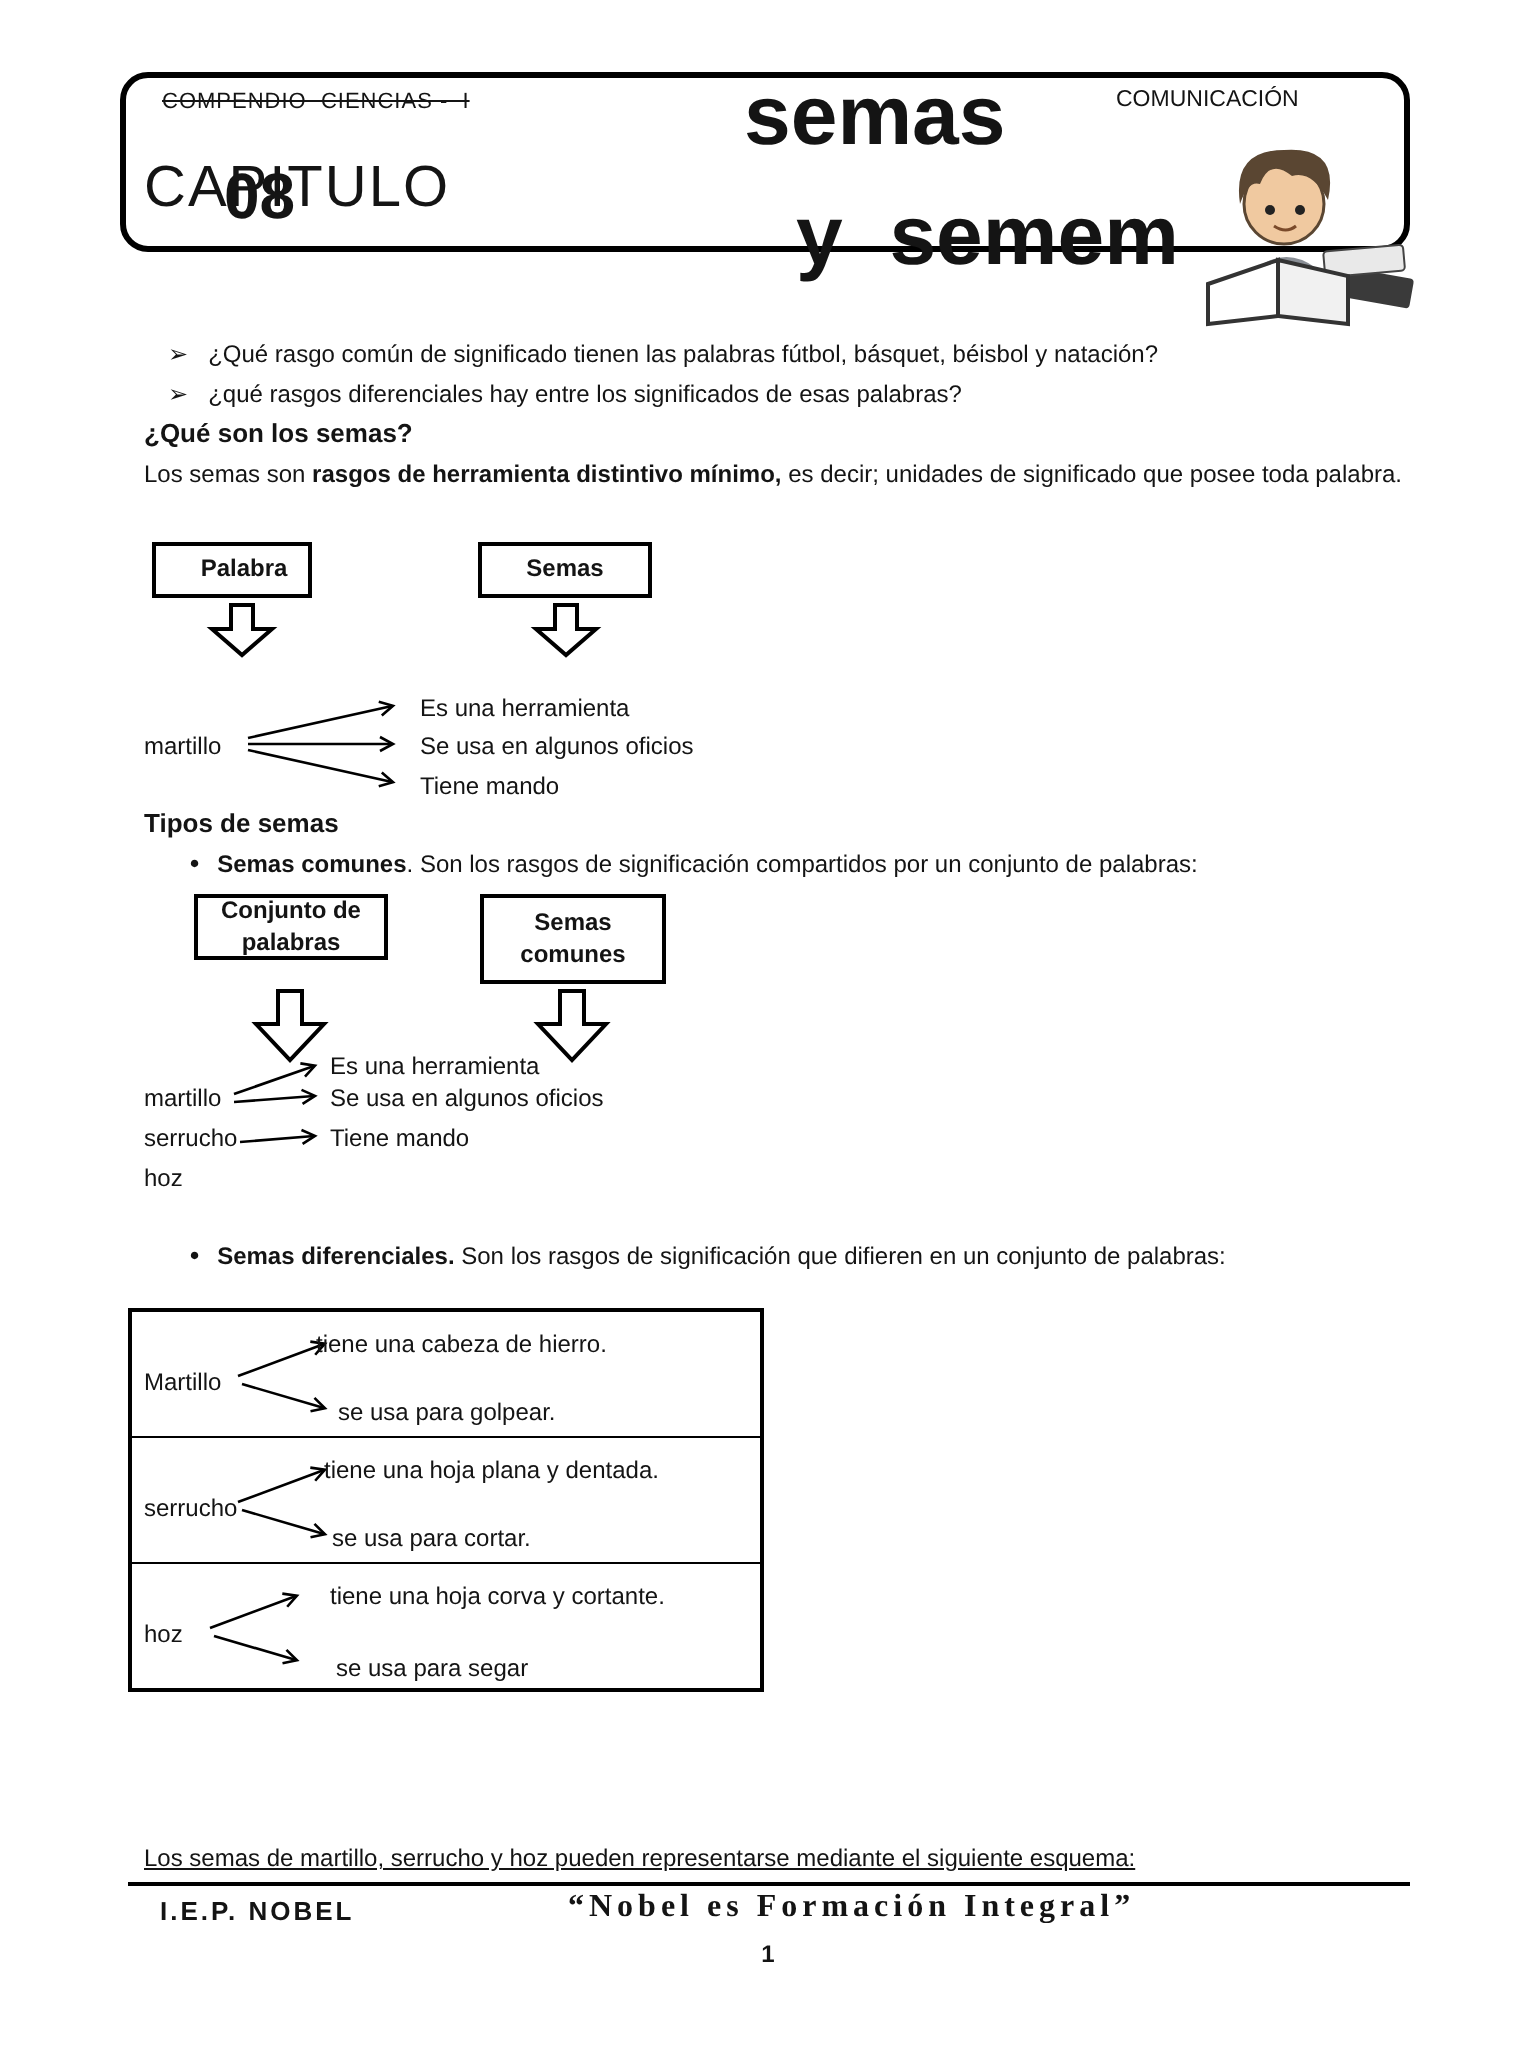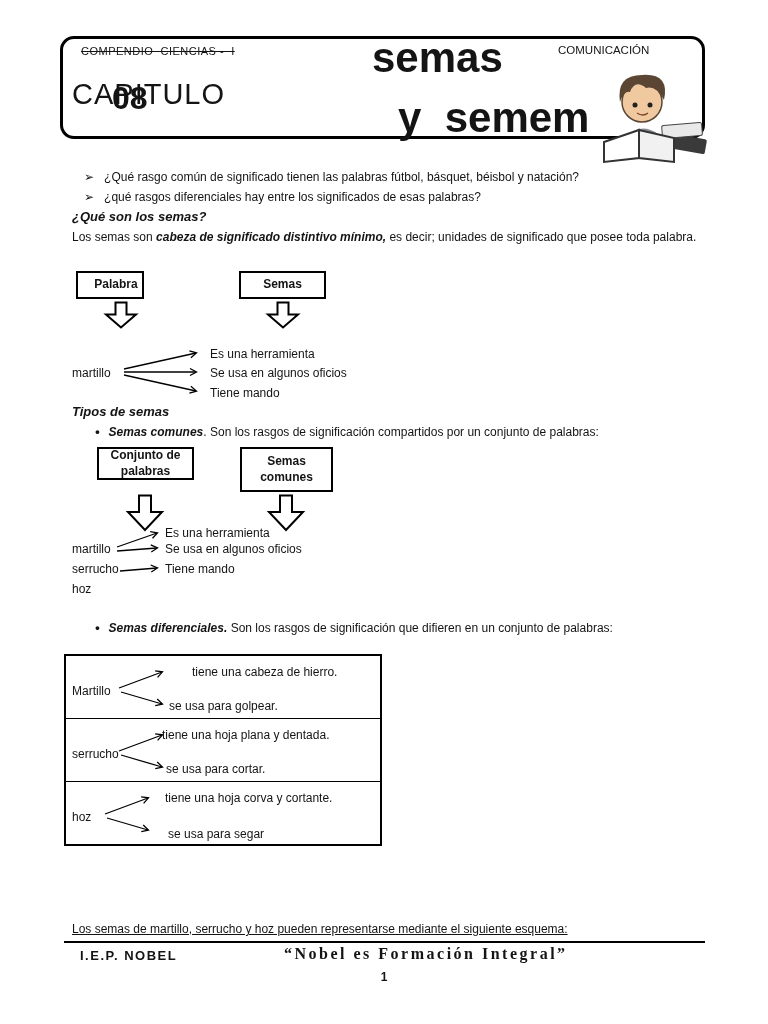--- a/index.html
+++ b/index.html
@@ -5,25 +5,25 @@
   * { margin:0; padding:0; box-sizing:border-box; }
   html,body { background:#9e9e9e; }
   .page {
     position:relative; width:768px; height:1024px; margin:0 auto;
     background:#ffffff; color:#141414; overflow:hidden;
     font-family:"Liberation Sans", sans-serif;
   }
   .abs { position:absolute; }
   .t12 { font-size:12px; line-height:1.25; }
   .t13 { font-size:13px; line-height:1.25; }
-  .b   { font-weight:bold;font-style:italic; }
+  .b   { font-weight:bold; }
   .pre { white-space:pre; }
 
   
-  .header-box { left:60px; top:36px; width:645px; height:103px;
+  .header-box { left:60px; top:36px; width:645px; height:90px;
     border:3px solid #000; border-radius:14px; }
   .course { left:78px; top:42px; font-size:11px; letter-spacing:.5px;
     text-decoration:line-through; }
   .capitulo { left:72px; top:40px; font-size:29px; letter-spacing:1px;margin-top:38px; }
   .chapnum { left:112px; top:80px; font-size:32px; font-weight:bold; }
   .title1 { left:372px; top:34px; font-size:42px; font-weight:bold; }
   .title2 { left:398px; top:82px; font-size:42px; font-weight:bold;margin-top:12px; }
   .subject { left:558px; top:44px; font-size:11.5px; }
   .illus { left:586px; top:64px; width:124px; height:102px; }
 
@@ -92,24 +92,24 @@
     <span>¿Qué rasgo común de significado tienen las palabras fútbol, básquet, béisbol y natación?</span>
   </div>
   <div class="abs qbullet t12" style="left:84px; top:190px; width:620px;">
     <span class="qarrow">➢</span>
     <span>¿qué rasgos diferenciales hay entre los significados de esas palabras?</span>
   </div>
 
   <div class="abs t13 b" style="left:72px; top:209px;">¿Qué son los semas?</div>
 
   <div class="abs t12" style="left:72px; top:230px; white-space:nowrap;">
-    <span>Los semas son </span><span class="b">cabeza de significado distintivo mínimo,</span><span> es decir; unidades de significado que posee toda palabra.</span>
-  </div>
-
-  <div class="abs obox" style="left:76px; top:271px; width:68px; height:28px;padding-left:12px;">
+    <span>Los semas son </span><span class="b">rasgos de herramienta distintivo mínimo,</span><span> es decir; unidades de significado que posee toda palabra.</span>
+  </div>
+
+  <div class="abs obox" style="left:76px; top:271px; width:80px; height:28px;padding-left:12px;">
     <span>Palabra</span>
   </div>
   <div class="abs obox" style="left:239px; top:271px; width:87px; height:28px;">
     <span>Semas</span>
   </div>
   <div class="abs" style="left:103px; top:301px;">
     <svg width="36" height="28" viewBox="0 0 36 28">
         <path d="M12.5,1.5 H23.5 V13.5 H33 L18,26.5 L3,13.5 H12.5 Z" fill="#fff" stroke="#000" stroke-width="2"></path>
       </svg>
   </div>
@@ -178,21 +178,21 @@
 
   <div class="abs dtable">
     <div class="trow">
       <div class="abs t12" style="left:6px; top:28px;">Martillo</div>
       <div class="abs" style="left:50px; top:4px;">
         <svg width="54" height="56" viewBox="0 0 54 56">
           <line x1="3" y1="28" x2="46" y2="12" marker-end="url(#ah)"></line>
           <line x1="5" y1="32" x2="46" y2="44" marker-end="url(#ah)"></line>
         </svg>
       </div>
-      <div class="abs t12" style="left:126px; top:9px;">tiene una cabeza de hierro.</div>
+      <div class="abs t12" style="left:92px; top:9px;">tiene una cabeza de hierro.</div>
       <div class="abs t12" style="left:103px; top:43px;">se usa para golpear.</div>
     </div>
     <div class="trow">
       <div class="abs t12" style="left:6px; top:28px;">serrucho</div>
       <div class="abs" style="left:50px; top:4px;">
         <svg width="54" height="56" viewBox="0 0 54 56">
           <line x1="3" y1="28" x2="46" y2="12" marker-end="url(#ah)"></line>
           <line x1="5" y1="32" x2="46" y2="44" marker-end="url(#ah)"></line>
         </svg>
       </div>

